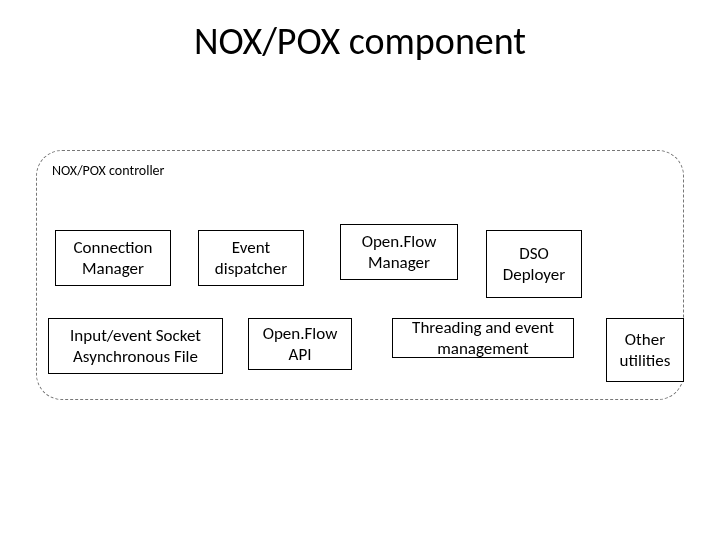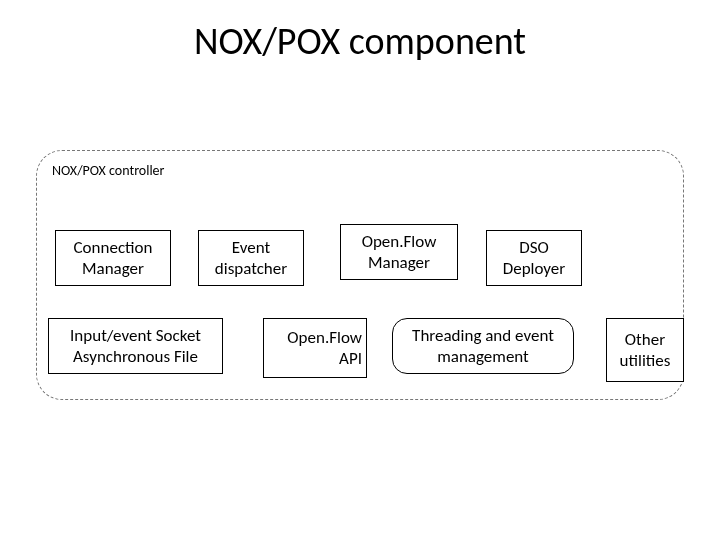--- a/index.html
+++ b/index.html
@@ -53,25 +53,25 @@
     text-align: center;
     font-size: 17px;
     line-height: 1.25;
     padding: 4px;
     box-sizing: border-box;
   }
   
   .b1 { left: 55px;  top: 230px; width: 116px; height: 56px; }
   .b2 { left: 198px; top: 230px; width: 106px; height: 56px; }
   .b3 { left: 340px; top: 224px; width: 118px; height: 56px; }
-  .b4 { left: 486px; top: 230px; width: 96px;  height: 56px; }
+  .b4 { left: 486px; top: 230px; width: 96px;  height: 68px; }
   
   .b5 { left: 48px;  top: 318px; width: 175px; height: 56px; }
-  .b6 { left: 263px; top: 318px; width: 104px; height: 60px; text-align: right; }
-  .b7 { left: 392px; top: 318px; width: 182px; height: 56px; border-radius: 15px; }
+  .b6 { left: 248px; top: 318px; width: 104px; height: 52px; }
+  .b7 { left: 392px; top: 318px; width: 182px; height: 40px; }
   .b8 { left: 606px; top: 318px; width: 78px;  height: 64px; }
 </style>
 </head>
 <body>
 
 <div class="slide">
 
   <div class="title">NOX/POX component</div>
 
   <div class="container"></div>

